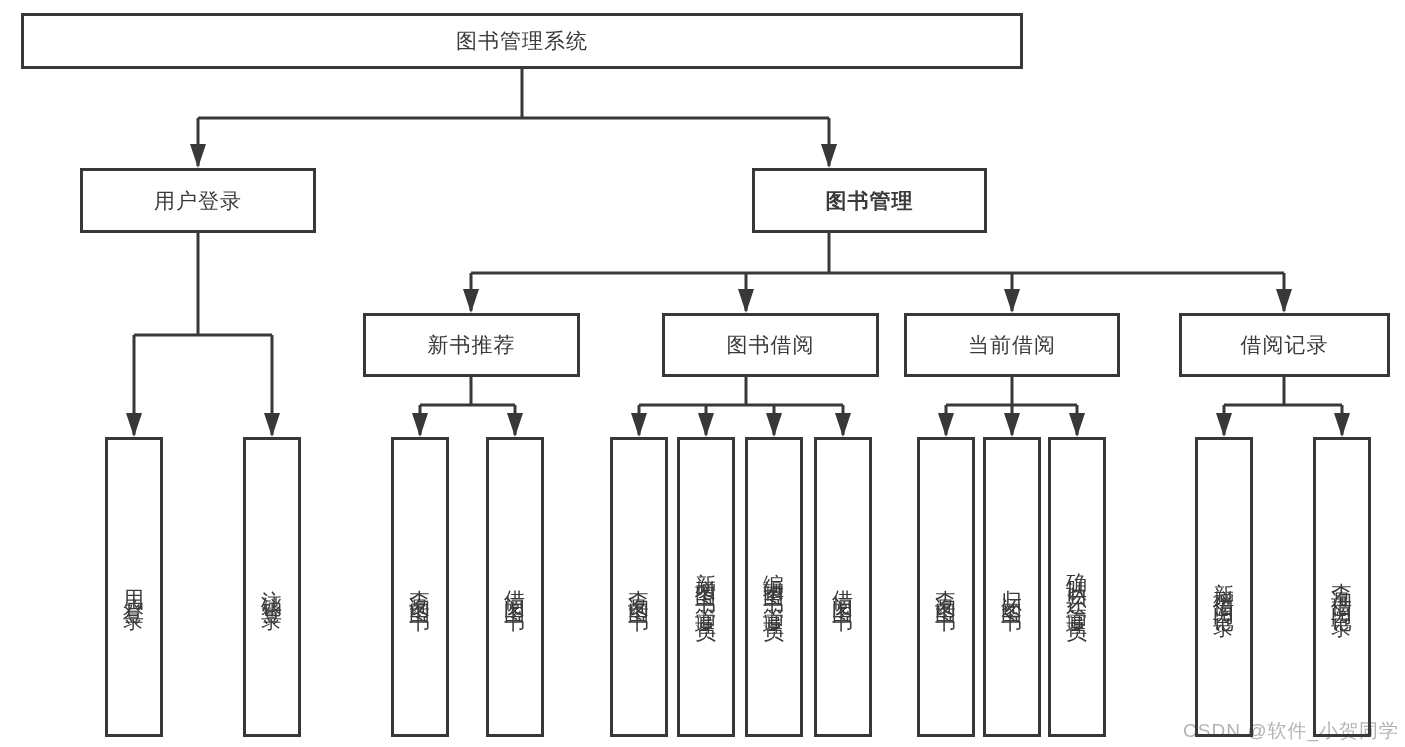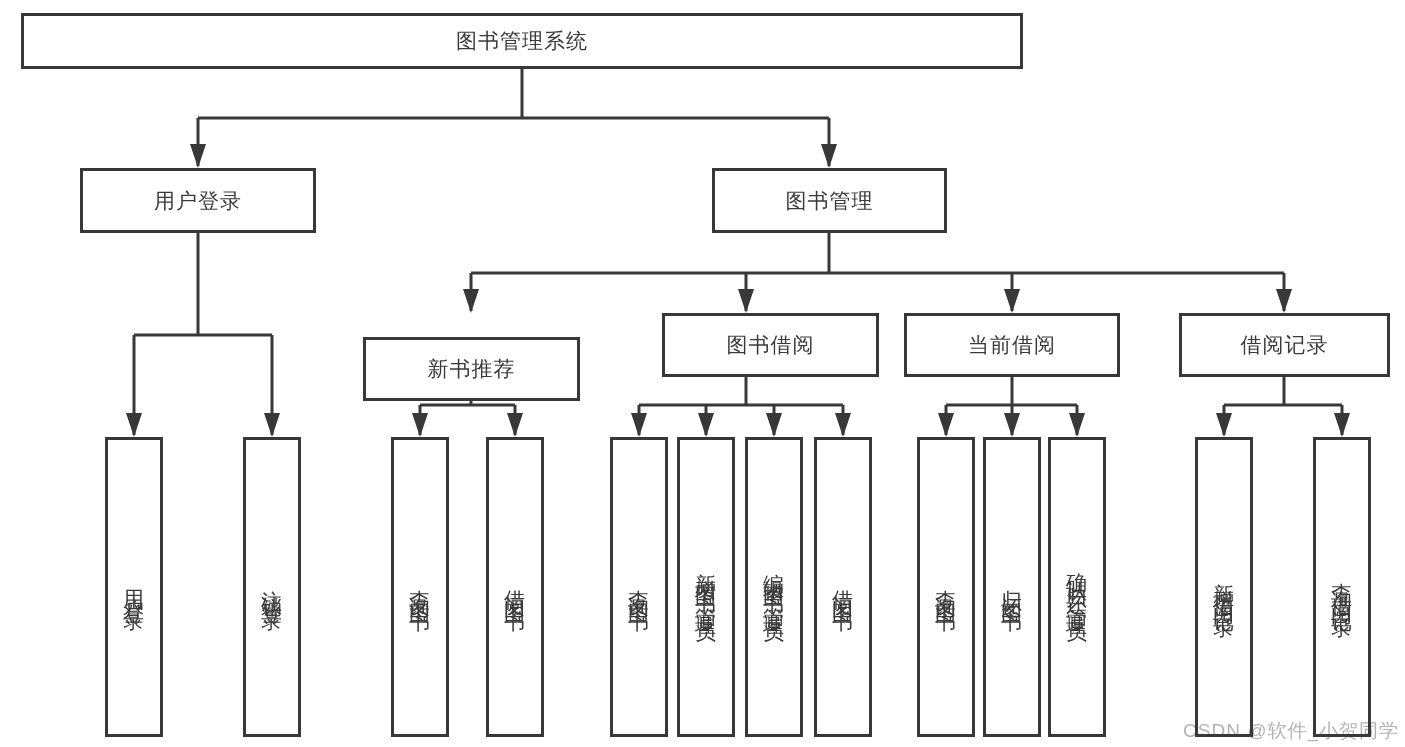--- a/index.html
+++ b/index.html
@@ -103,25 +103,25 @@
     </g>
   </svg>
 
   <div class="node" style="left:21px; top:13px; width:1002px; height:56px;">
     <span>图书管理系统</span>
   </div>
 
   <div class="node" style="left:80px; top:168px; width:236px; height:65px;">
     <span>用户登录</span>
   </div>
-  <div class="node" style="left:712px; top:168px; width:235px; height:65px;">
+  <div class="node" style="left:752px; top:168px; width:235px; height:65px;font-weight:bold;">
     <span>图书管理</span>
   </div>
 
-  <div class="node" style="left:363px; top:313px; width:217px; height:64px;margin-top:24px;">
+  <div class="node" style="left:363px; top:313px; width:217px; height:64px;">
     <span>新书推荐</span>
   </div>
   <div class="node" style="left:638px; top:313px; width:217px; height:64px;margin-left:24px;">
     <span>图书借阅</span>
   </div>
   <div class="node" style="left:904px; top:313px; width:216px; height:64px;">
     <span>当前借阅</span>
   </div>
   <div class="node" style="left:1179px; top:313px; width:211px; height:64px;text-align:center;">
     <span>借阅记录</span>

